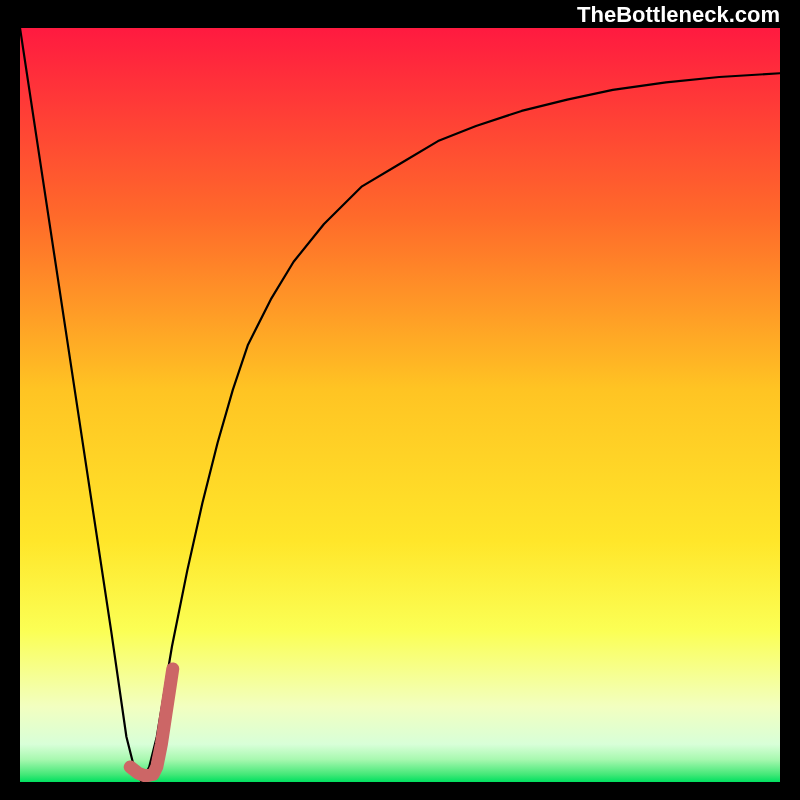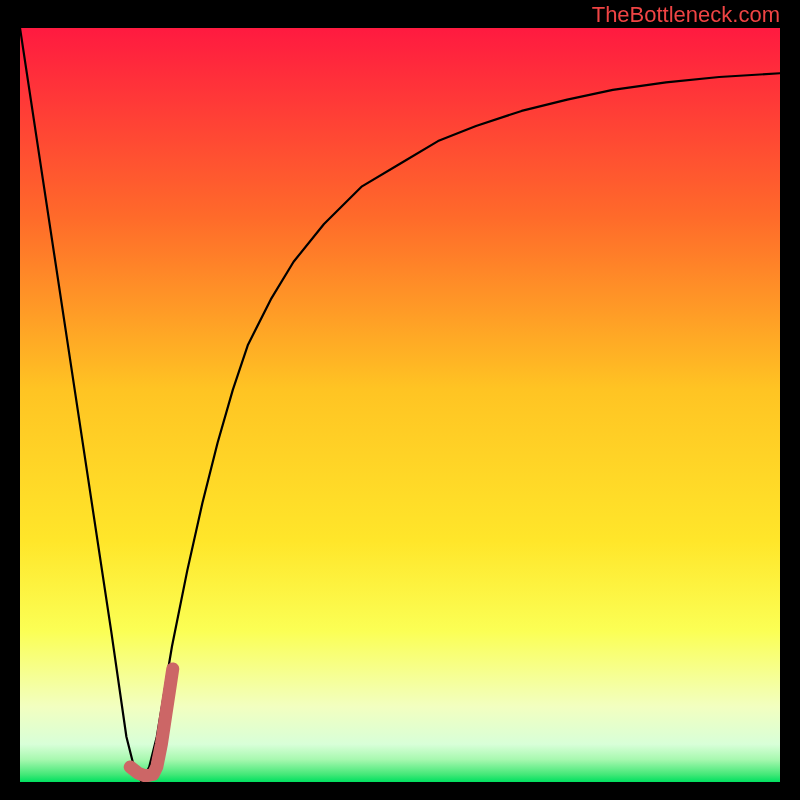--- a/index.html
+++ b/index.html
@@ -24,22 +24,22 @@
     top: 28px;
     width: 760px;
     height: 754px;
   }
   .watermark {
     position: absolute;
     top: 2px;
     right: 20px;
     font-family: Arial, Helvetica, sans-serif;
     font-size: 22px;
-    font-weight: 400;
-    color: #ef4444;
+    font-weight: 700;
+    color: #ffffff;
     letter-spacing: 0px;
     margin-left: 12px;
   }
 </style>
 </head>
 <body>
 
 <div class="frame">
   <svg class="plot" viewBox="0 0 760 754" preserveAspectRatio="none">
     <defs>

